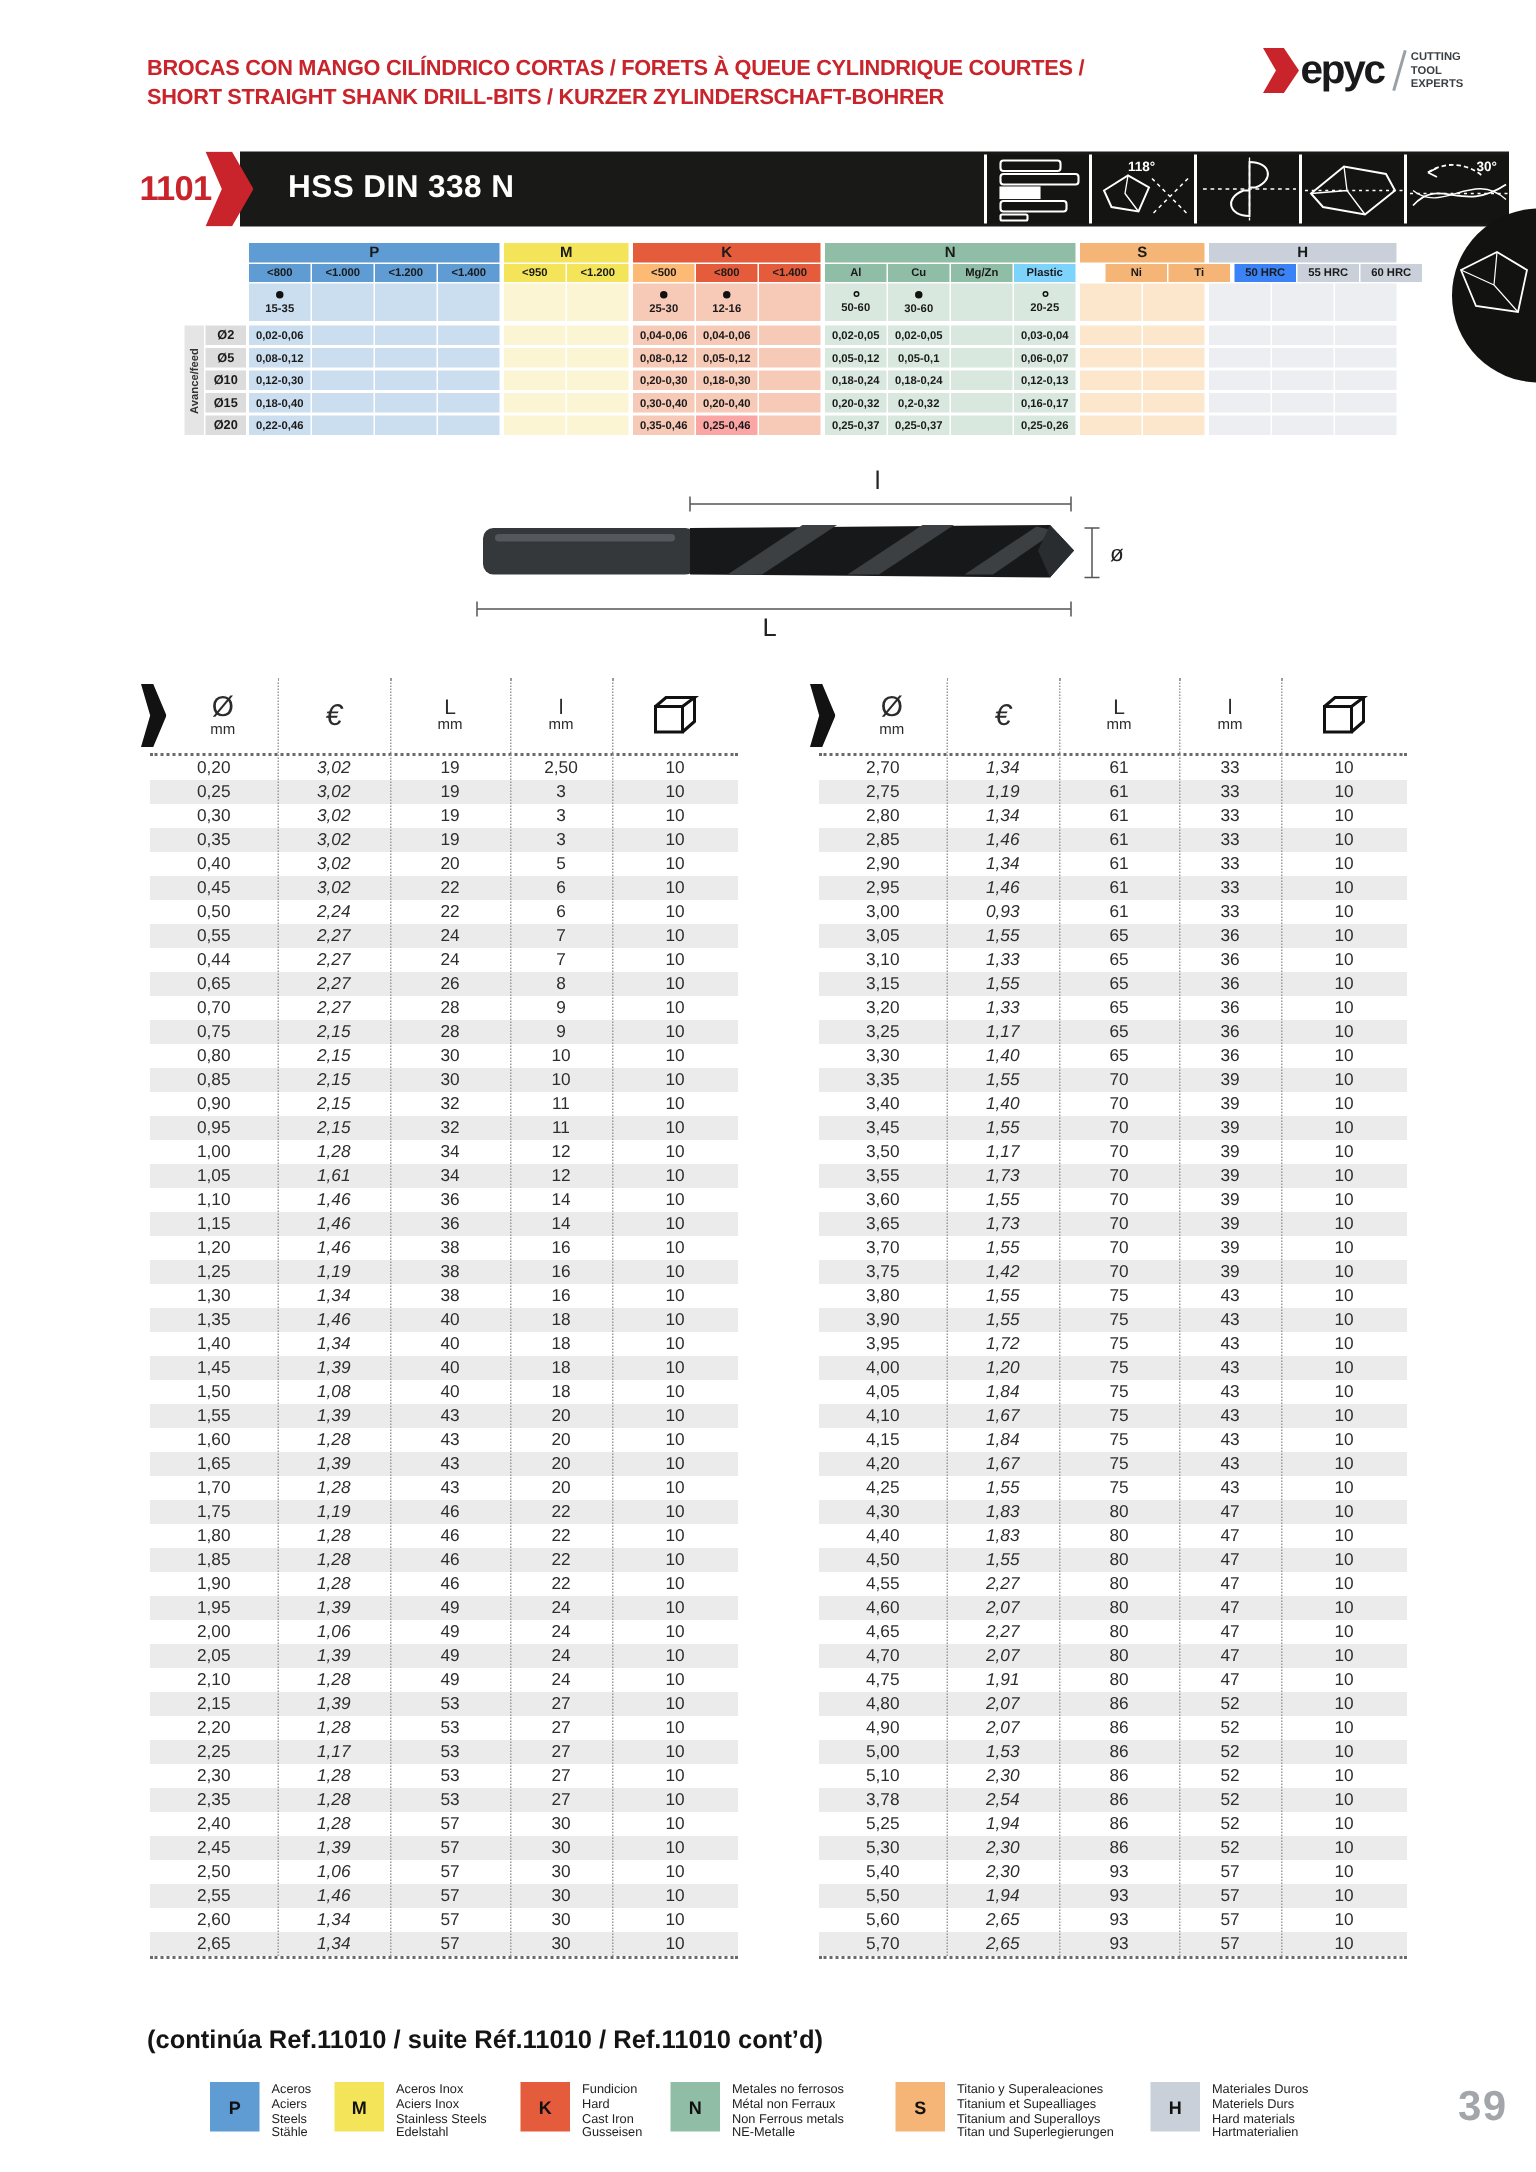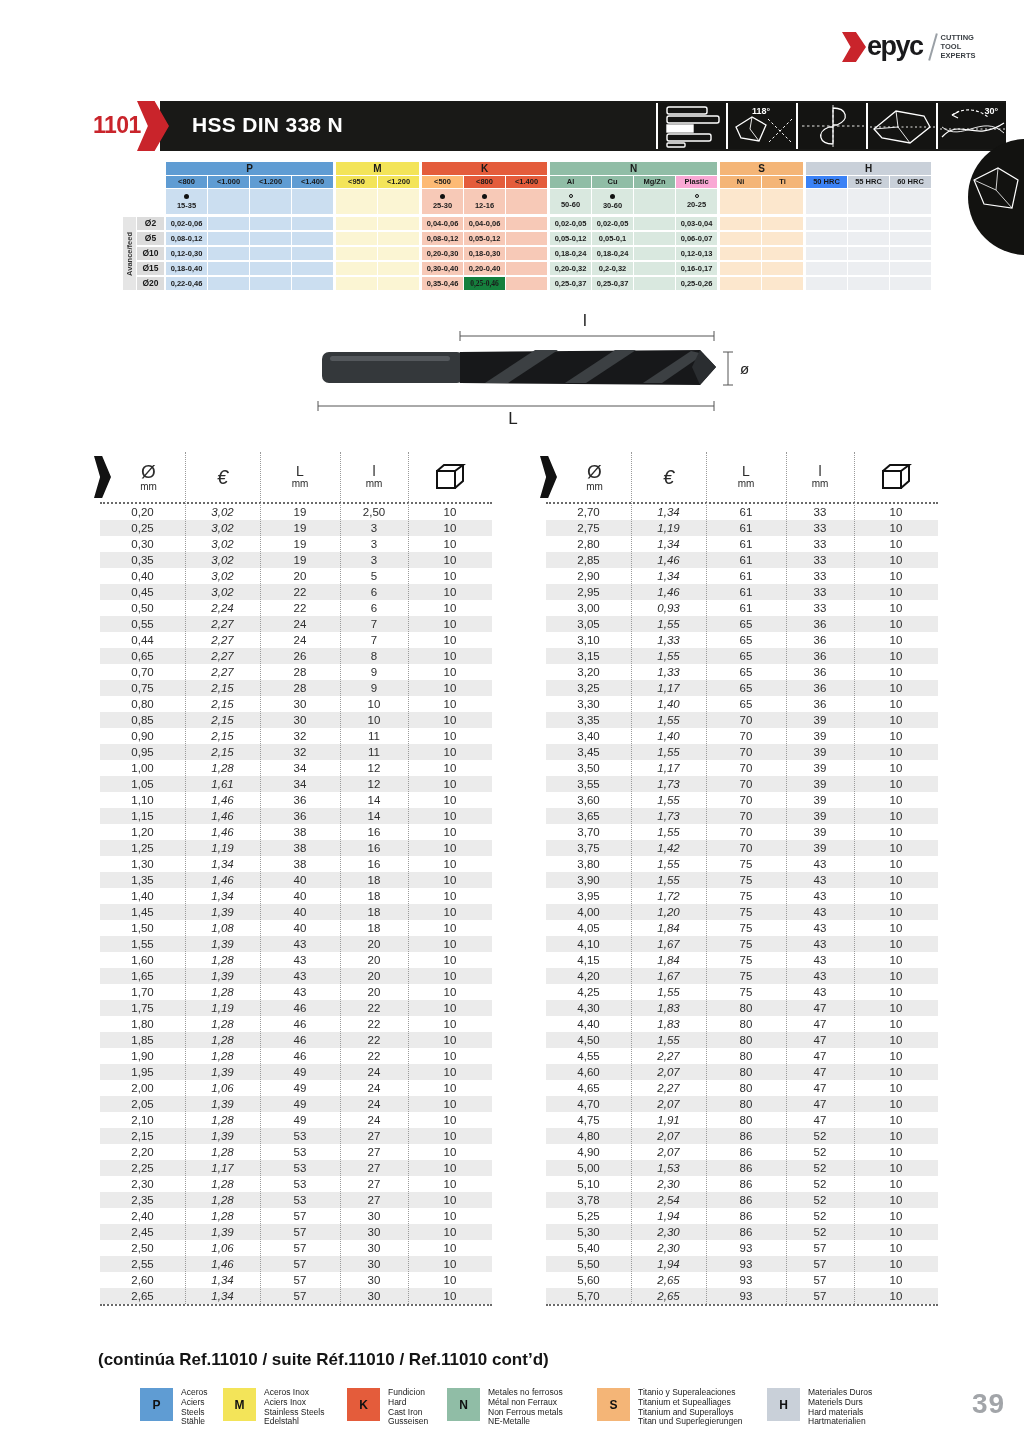--- a/index.html
+++ b/index.html
@@ -76,20 +76,24 @@
   .legend-item { position:absolute; top:0; display:flex; }
   .legend-swatch { flex:none; width:33px; height:33px; display:flex; align-items:center; justify-content:center; font-weight:bold; font-size:12px; color:#111; }
   .legend-lines { margin-left:8px; font-size:8.5px; line-height:9.8px; color:#222; white-space:nowrap; }
   .page-number { position:absolute; left:972px; top:1388px; font-size:28px; font-weight:bold; color:#A2A5A9; letter-spacing:1px; }
 </style>
 </head>
 <body>
 
 <div class="page">
 
+  <div class="page-title">
+    <div>BROCAS CON MANGO CILÍNDRICO CORTAS / FORETS À QUEUE CYLINDRIQUE COURTES /</div>
+    <div>SHORT STRAIGHT SHANK DRILL-BITS / KURZER ZYLINDERSCHAFT-BOHRER</div>
+  </div>
 
   <div class="logo">
     <div class="logo-mark"></div>
     <div class="logo-text">epyc</div>
     <div class="logo-divider"></div>
     <div class="logo-tagline">
       <div>CUTTING</div>
       <div>TOOL</div>
       <div>EXPERTS</div>
     </div>
@@ -172,21 +176,21 @@
           <div class="ct-cell ct-sub-cell" style="width: 41px; margin-right: 1px; background: rgb(95, 156, 211);">&lt;1.200</div>
           <div class="ct-cell ct-sub-cell" style="width: 41px; margin-right: 3px; background: rgb(95, 156, 211);">&lt;1.400</div>
           <div class="ct-cell ct-sub-cell" style="width: 41px; margin-right: 1px; background: rgb(243, 228, 89);">&lt;950</div>
           <div class="ct-cell ct-sub-cell" style="width: 41px; margin-right: 3px; background: rgb(243, 228, 89);">&lt;1.200</div>
           <div class="ct-cell ct-sub-cell" style="width: 41px; margin-right: 1px; background: #fdba74;">&lt;500</div>
           <div class="ct-cell ct-sub-cell" style="width: 41px; margin-right: 1px; background: rgb(228, 92, 59);">&lt;800</div>
           <div class="ct-cell ct-sub-cell" style="width: 41px; margin-right: 3px; background: rgb(228, 92, 59);">&lt;1.400</div>
           <div class="ct-cell ct-sub-cell" style="width: 41px; margin-right: 1px; background: rgb(144, 189, 166);">Al</div>
           <div class="ct-cell ct-sub-cell" style="width: 41px; margin-right: 1px; background: rgb(144, 189, 166);">Cu</div>
           <div class="ct-cell ct-sub-cell" style="width: 41px; margin-right: 1px; background: rgb(144, 189, 166);">Mg/Zn</div>
-          <div class="ct-cell ct-sub-cell" style="width: 41px; margin-right: 3px; background: #f9a8d4;">Plastic</div>
+          <div class="ct-cell ct-sub-cell" style="width: 41px; margin-right: 20px; background: #7dd3fc;">Plastic</div>
           <div class="ct-cell ct-sub-cell" style="width: 41px; margin-right: 1px; background: rgb(244, 181, 119);">Ni</div>
           <div class="ct-cell ct-sub-cell" style="width: 41px; margin-right: 3px; background: rgb(244, 181, 119);">Ti</div>
           <div class="ct-cell ct-sub-cell" style="width: 41px; margin-right: 1px; background: #3b82f6;">50 HRC</div>
           <div class="ct-cell ct-sub-cell" style="width: 41px; margin-right: 1px; background: rgb(201, 208, 217);">55 HRC</div>
           <div class="ct-cell ct-sub-cell" style="width: 41px; margin-right: 0px; background: rgb(201, 208, 217);">60 HRC</div>
         </div>
       <div class="ct-vc">
           <div class="ct-cell ct-vc-cell" style="width: 41px; margin-right: 1px; background: rgb(203, 222, 240);">
             <span class="dot filled"></span>
             <span>15-35</span>
@@ -312,21 +316,21 @@
         </div>
         <div class="ct-row">
           <div class="ct-rowlabel">Ø20</div>
           <div class="ct-cell ct-data-cell" style="width: 41px; margin-right: 1px; background: rgb(203, 222, 240);">0,22-0,46</div>
           <div class="ct-cell ct-data-cell" style="width: 41px; margin-right: 1px; background: rgb(203, 222, 240);"></div>
           <div class="ct-cell ct-data-cell" style="width: 41px; margin-right: 1px; background: rgb(203, 222, 240);"></div>
           <div class="ct-cell ct-data-cell" style="width: 41px; margin-right: 3px; background: rgb(203, 222, 240);"></div>
           <div class="ct-cell ct-data-cell" style="width: 41px; margin-right: 1px; background: rgb(251, 245, 211);"></div>
           <div class="ct-cell ct-data-cell" style="width: 41px; margin-right: 3px; background: rgb(251, 245, 211);"></div>
           <div class="ct-cell ct-data-cell" style="width: 41px; margin-right: 1px; background: rgb(247, 201, 183);">0,35-0,46</div>
-          <div class="ct-cell ct-data-cell" style="width: 41px; margin-right: 1px; background: #15803d; font-family: Liberation Serif, serif;">0,25-0,46</div>
+          <div class="ct-cell ct-data-cell" style="width: 41px; margin-right: 1px; background: #fca5a5;">0,25-0,46</div>
           <div class="ct-cell ct-data-cell" style="width: 41px; margin-right: 3px; background: rgb(247, 201, 183);"></div>
           <div class="ct-cell ct-data-cell" style="width: 41px; margin-right: 1px; background: rgb(217, 232, 223);">0,25-0,37</div>
           <div class="ct-cell ct-data-cell" style="width: 41px; margin-right: 1px; background: rgb(217, 232, 223);">0,25-0,37</div>
           <div class="ct-cell ct-data-cell" style="width: 41px; margin-right: 1px; background: rgb(217, 232, 223);"></div>
           <div class="ct-cell ct-data-cell" style="width: 41px; margin-right: 3px; background: rgb(217, 232, 223);">0,25-0,26</div>
           <div class="ct-cell ct-data-cell" style="width: 41px; margin-right: 1px; background: rgb(252, 231, 205);"></div>
           <div class="ct-cell ct-data-cell" style="width: 41px; margin-right: 3px; background: rgb(252, 231, 205);"></div>
           <div class="ct-cell ct-data-cell" style="width: 41px; margin-right: 1px; background: rgb(236, 238, 241);"></div>
           <div class="ct-cell ct-data-cell" style="width: 41px; margin-right: 1px; background: rgb(236, 238, 241);"></div>
           <div class="ct-cell ct-data-cell" style="width: 41px; margin-right: 0px; background: rgb(236, 238, 241);"></div>

